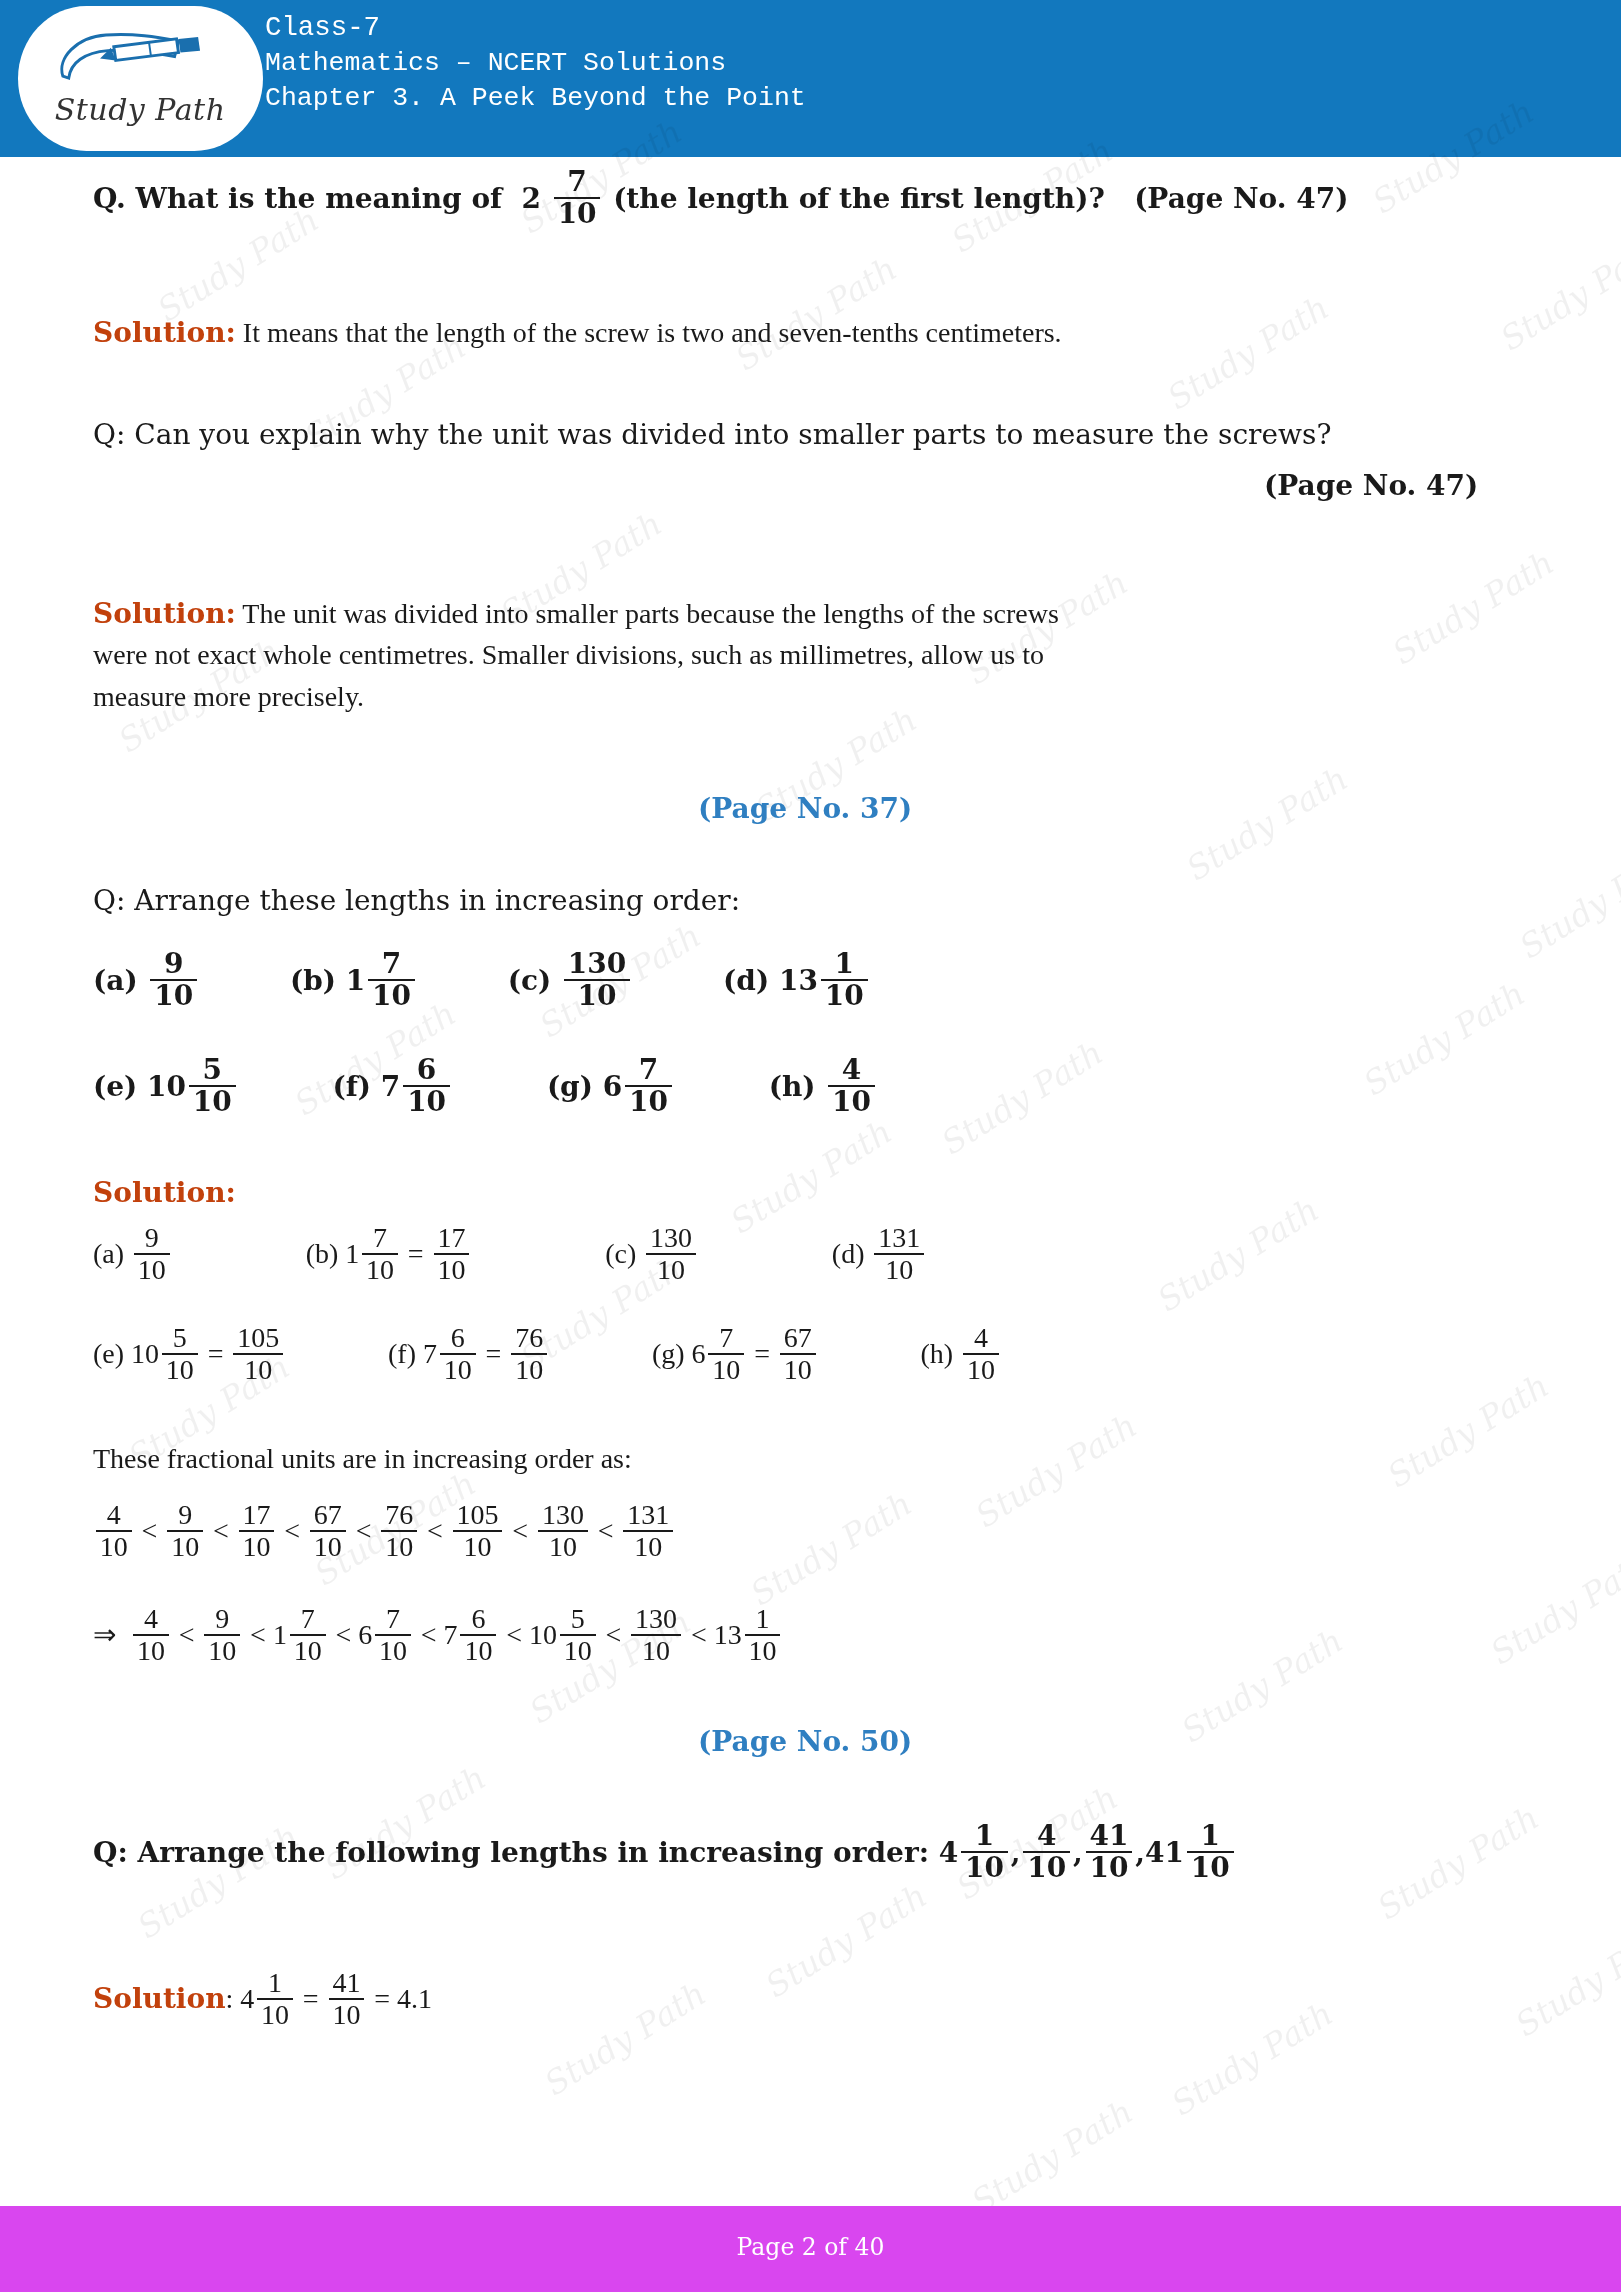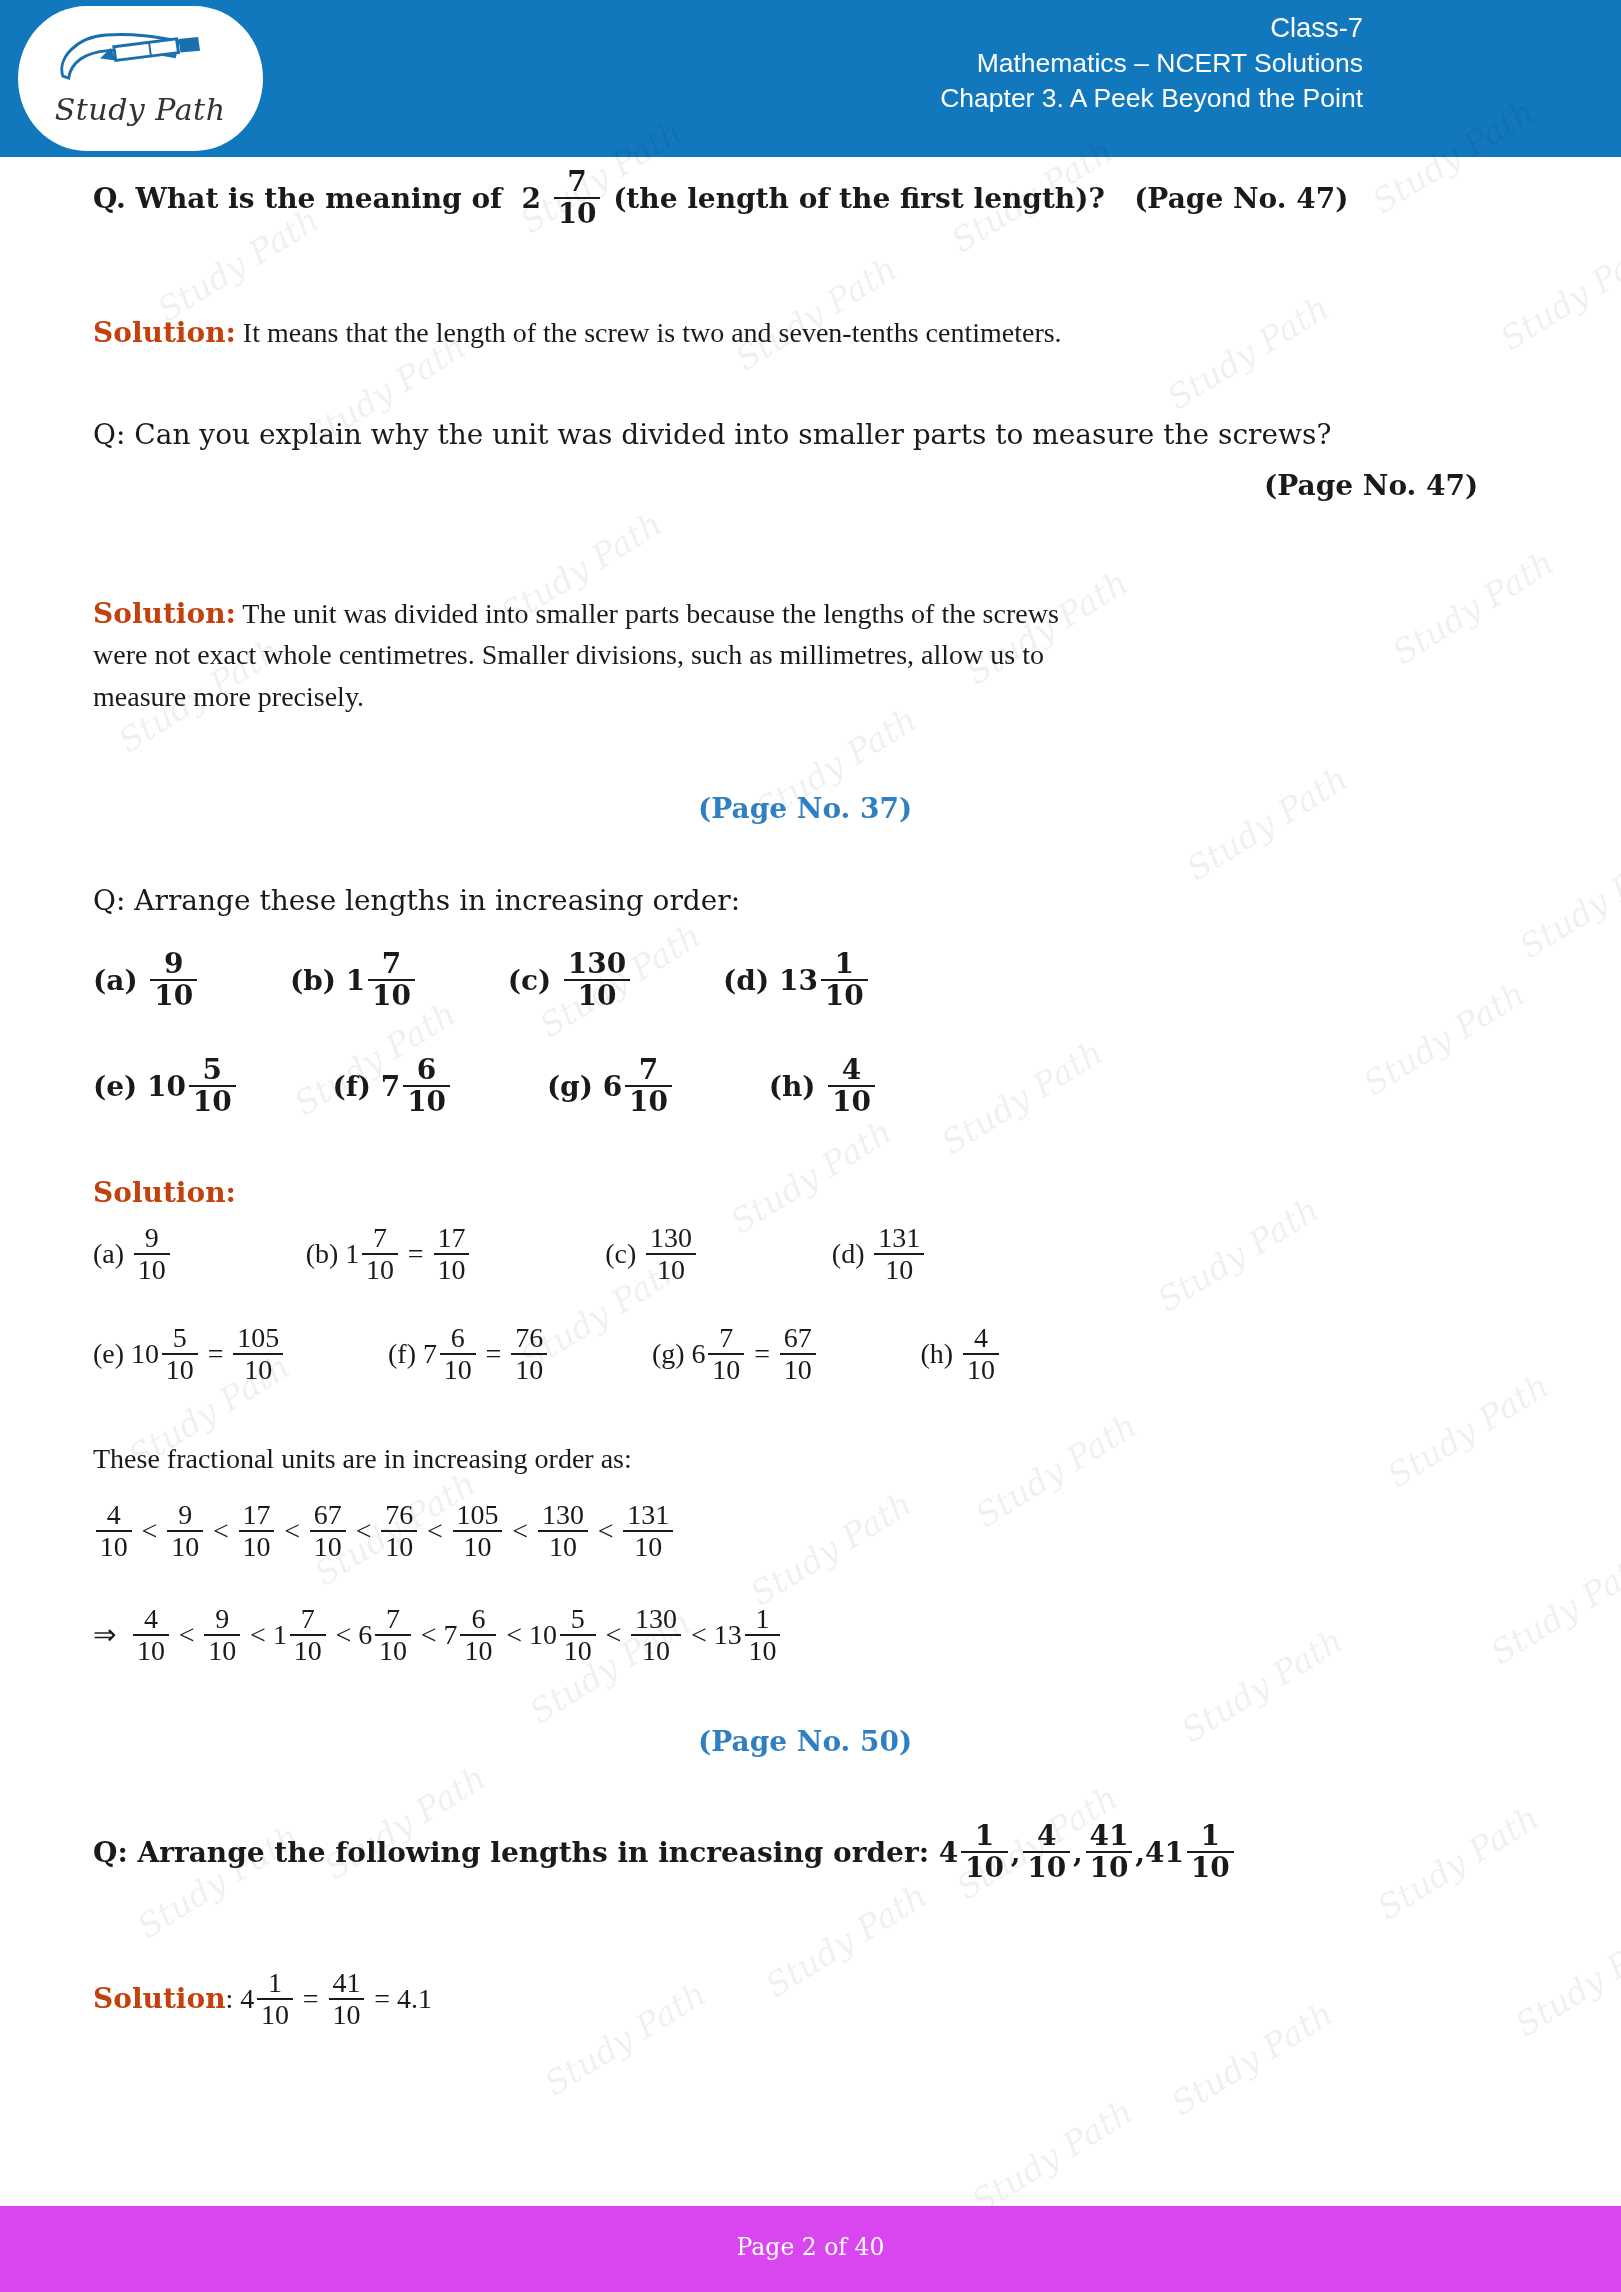--- a/index.html
+++ b/index.html
@@ -29,23 +29,23 @@
     position:absolute; left:0; top:86px; width:245px;
     text-align:center;
     font-family:"DejaVu Serif", serif;
     font-style:italic;
     font-size:30px;
     color:#333333;
     letter-spacing:0.5px;
   }
   .header-titles {
     position:absolute; left:265px; top:9.8px; width:1098px;
-    text-align:right;
+    text-align:left;
     color:#ffffff;
-    font-family:Liberation Sans, sans-serif;
+    font-family:Liberation Mono, monospace;
     line-height:1.32;
   }
   .header-titles div { font-size:26.5px; }
   .header-titles .l1 { font-size:27.4px; }
   
   .footer {
     position:absolute; left:0; bottom:0; width:1621px; height:87px;
     background:#d946ef;
   }
   .footer-text {

